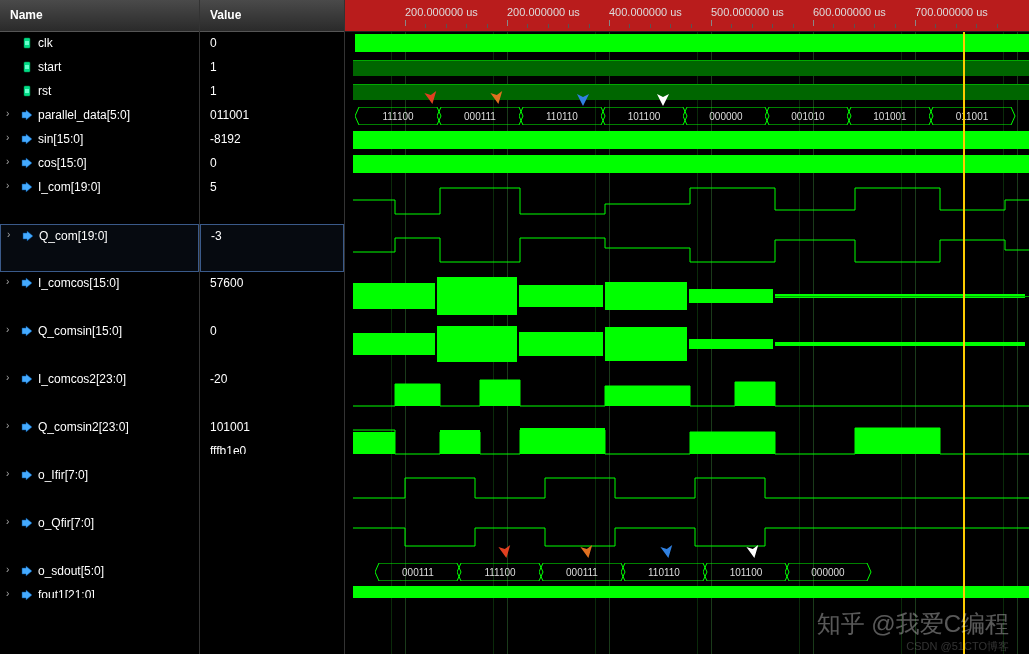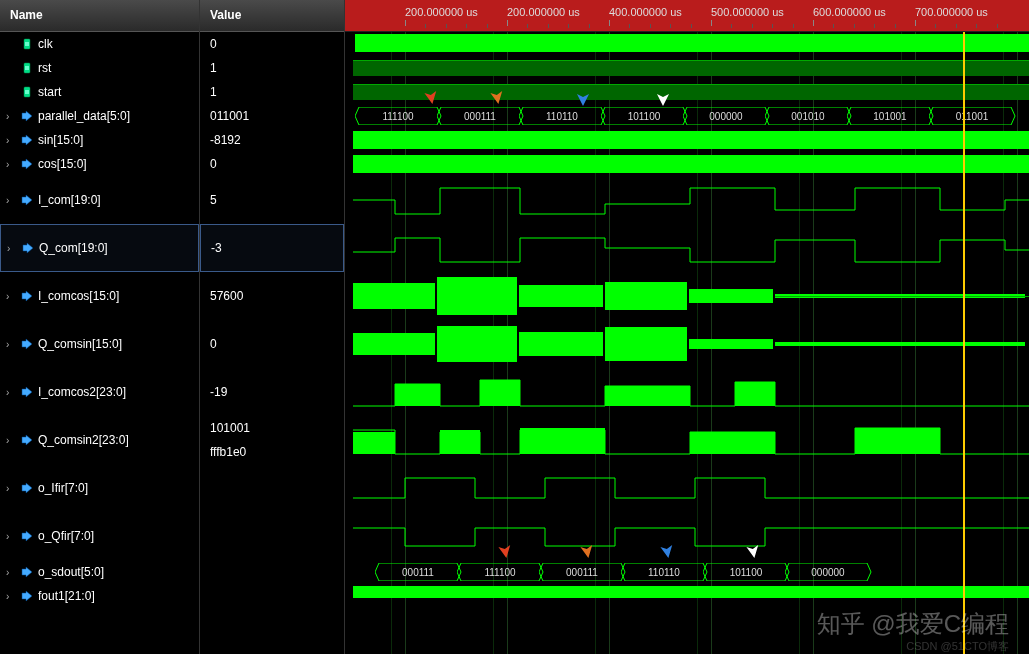--- a/index.html
+++ b/index.html
@@ -2,21 +2,21 @@
 <html><head>
 <meta charset="utf-8">
 <style>
   * { box-sizing: border-box; margin: 0; padding: 0; }
   body { background: #000; font-family: Arial, sans-serif; font-size: 12px; color: #fff; width: 1029px; height: 654px; overflow: hidden; position: relative; }
   .container { display: flex; width: 100%; height: 100%; }
   .panel-names { width: 200px; flex-shrink: 0; background: #000; border-right: 1px solid #333; }
   .panel-values { width: 145px; flex-shrink: 0; background: #000; border-right: 1px solid #333; }
   .panel-wave { flex: 1; background: #000; position: relative; overflow: hidden; }
   .header { height: 32px; background: linear-gradient(#4a4a4a, #2a2a2a); padding: 8px 10px; font-weight: bold; border-bottom: 1px solid #555; }
-  .row { height: 24px; display: flex; align-items: center; padding: 12px 6px; color: #fff; }
+  .row { height: 24px; display: flex; padding: 4px 6px; color: #fff; }
   .row.tall { height: 48px; }
   .row.sel { border: 1px solid #3a5a8a; background: rgba(30,50,80,0.2); }
   .expander { width: 10px; color: #aaa; font-size: 10px; cursor: pointer; }
   .sig-icon { width: 14px; height: 14px; margin: 0 4px; display: inline-flex; align-items: center; justify-content: center; }
   .sig-icon svg { width: 14px; height: 14px; }
   .sig-label { flex: 1; white-space: nowrap; overflow: hidden; }
   .val-label { flex: 1; white-space: nowrap; overflow: hidden; padding-left: 4px; }
   .ruler { height: 32px; background: #b91c1c; border-bottom: 1px solid #222; position: relative; font-size: 11px; color: #ddd; }
   .ruler-tick { position: absolute; top: 6px; white-space: nowrap; }
   .ruler-tick::before { content: ""; position: absolute; left: 0; top: 14px; width: 1px; height: 6px; background: #888; }
@@ -51,31 +51,31 @@
           <span class="sig-label">clk</span>
         </div>
         <div class="row" style="height: 24px;">
           <span class="expander"></span>
           <span class="sig-icon">
             <svg viewBox="0 0 14 14">
               <rect x="4" y="2" width="6" height="10" rx="1" fill="#0d8" stroke="#084" stroke-width="0.5"></rect>
               <rect x="5" y="5" width="4" height="4" fill="#6fc"></rect>
             </svg>
           </span>
-          <span class="sig-label">rst</span>
+          <span class="sig-label">start</span>
         </div>
         <div class="row" style="height: 24px;">
           <span class="expander"></span>
           <span class="sig-icon">
             <svg viewBox="0 0 14 14">
               <rect x="4" y="2" width="6" height="10" rx="1" fill="#0d8" stroke="#084" stroke-width="0.5"></rect>
               <rect x="5" y="5" width="4" height="4" fill="#6fc"></rect>
             </svg>
           </span>
-          <span class="sig-label">start</span>
+          <span class="sig-label">rst</span>
         </div>
         <div class="row" style="height: 24px;">
           <span class="expander">›</span>
           <span class="sig-icon">
             <svg viewBox="0 0 14 14">
               <path d="M2 4 L6 4 L6 2 L12 7 L6 12 L6 10 L2 10 Z" fill="#4af" stroke="#048" stroke-width="0.5"></path>
             </svg>
           </span>
           <span class="sig-label">parallel_data[5:0]</span>
         </div>
@@ -216,21 +216,21 @@
         <div class="row tall sel" style="height: 48px;">
           <span class="val-label">-3</span>
         </div>
         <div class="row tall" style="height: 48px;">
           <span class="val-label">57600</span>
         </div>
         <div class="row tall" style="height: 48px;">
           <span class="val-label">0</span>
         </div>
         <div class="row tall" style="height: 48px;">
-          <span class="val-label">-19</span>
+          <span class="val-label">-20</span>
         </div>
         <div class="row" style="height: 24px;">
           <span class="val-label">101001</span>
         </div>
         <div class="row" style="height: 18px;">
           <span class="val-label">fffb1e0</span>
         </div>
       </div>
   </div>
   <div class="panel-wave">

